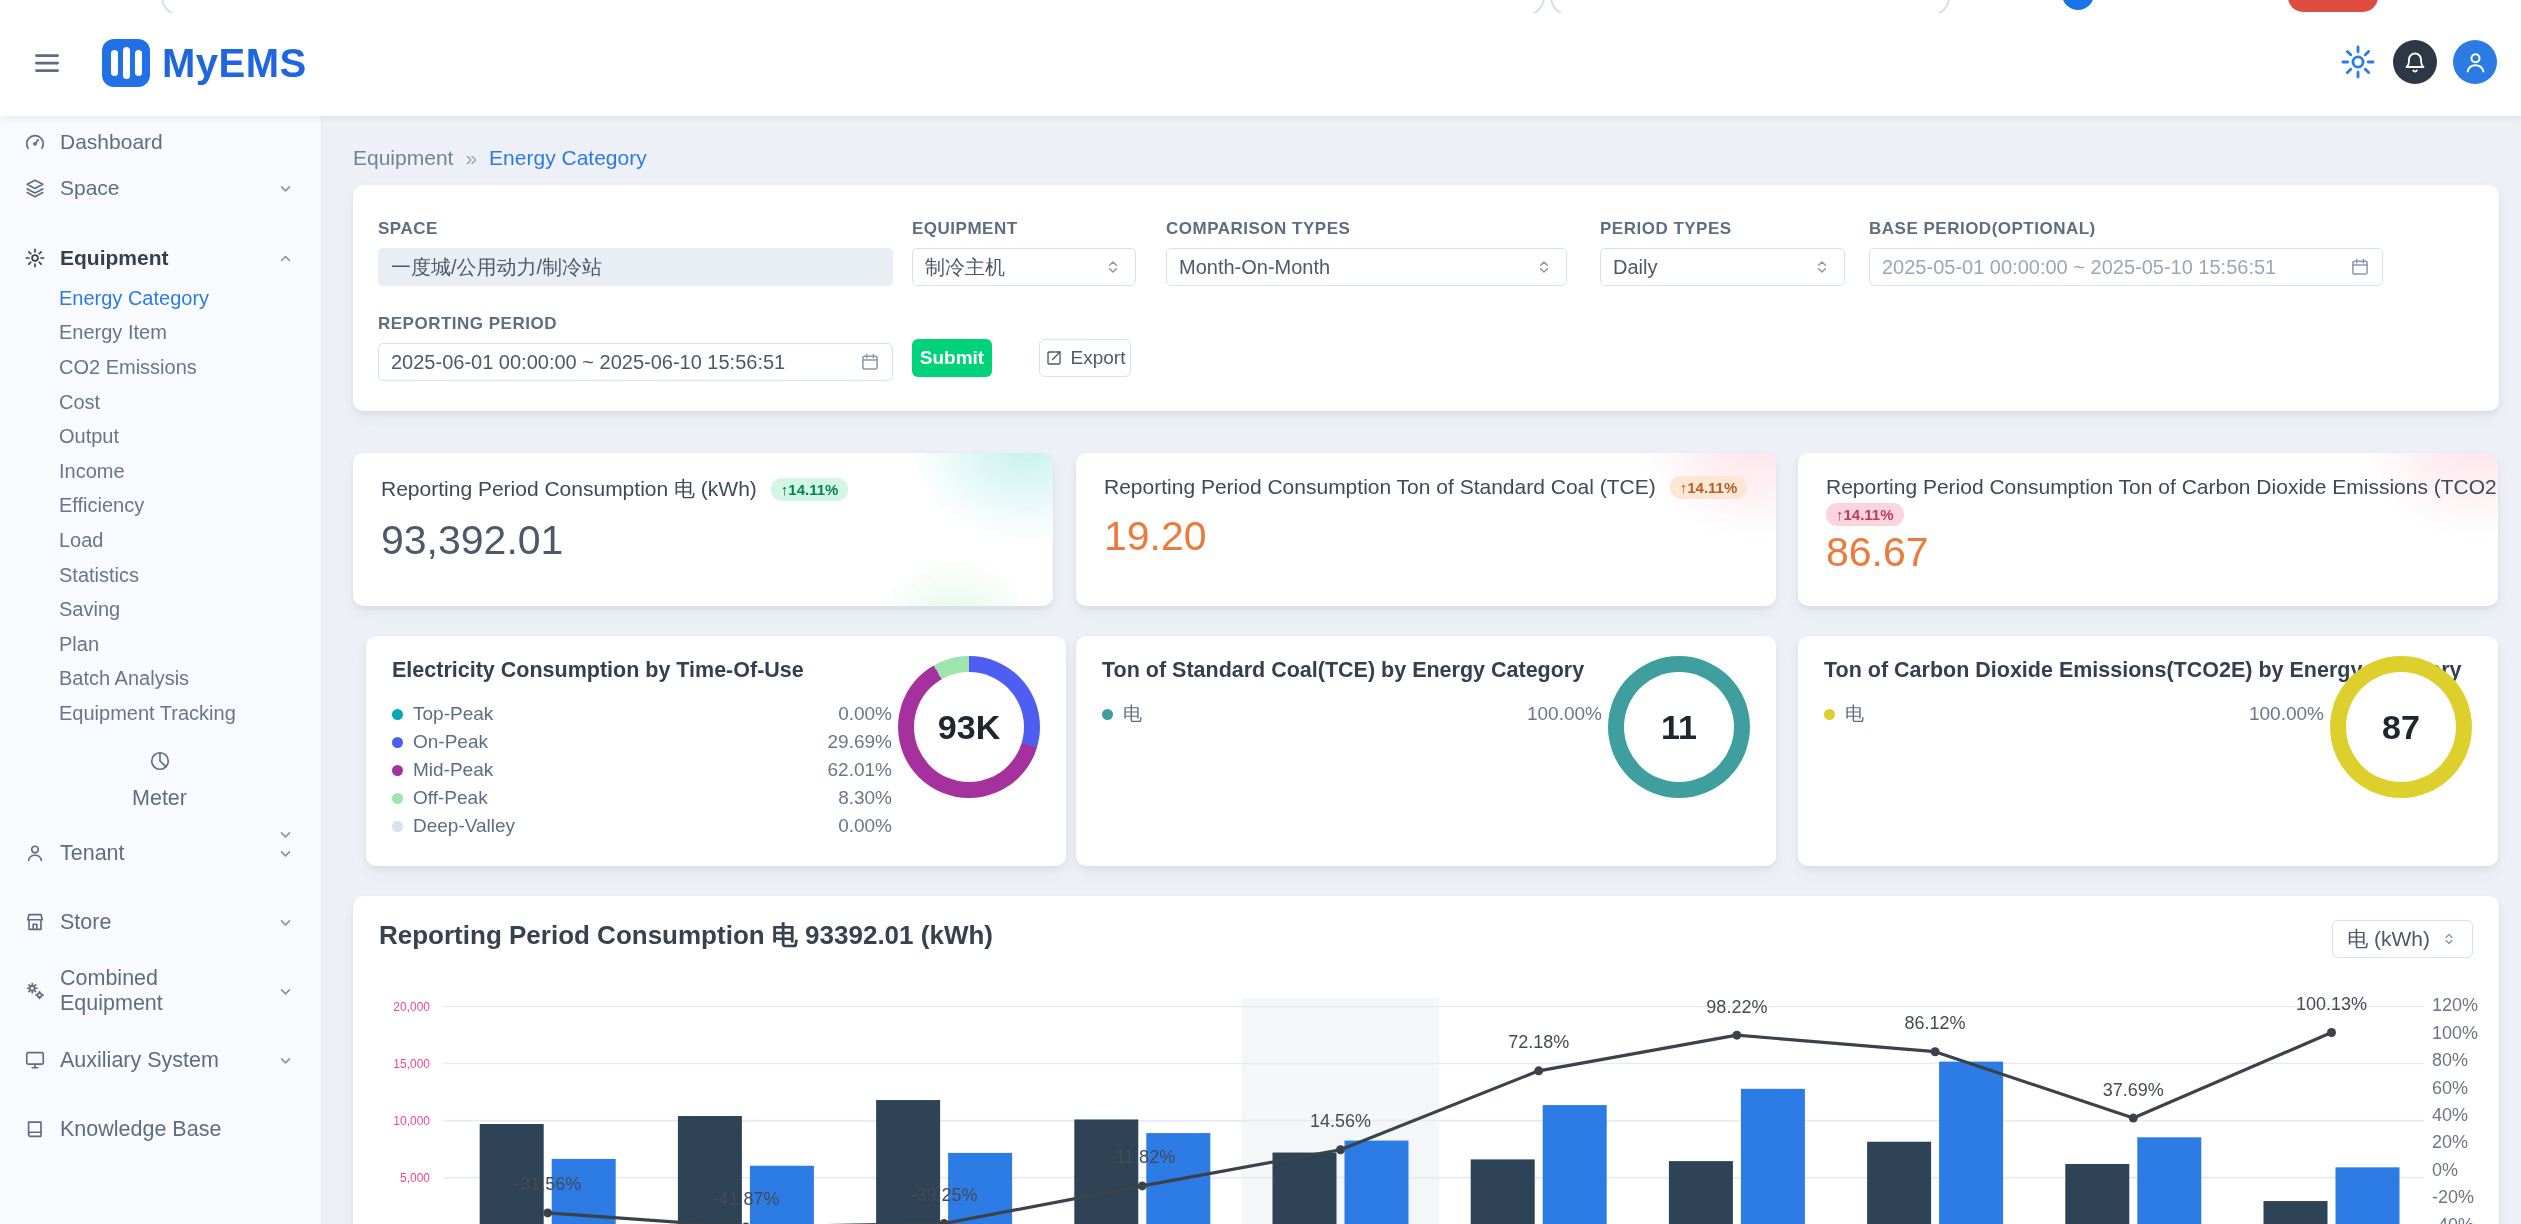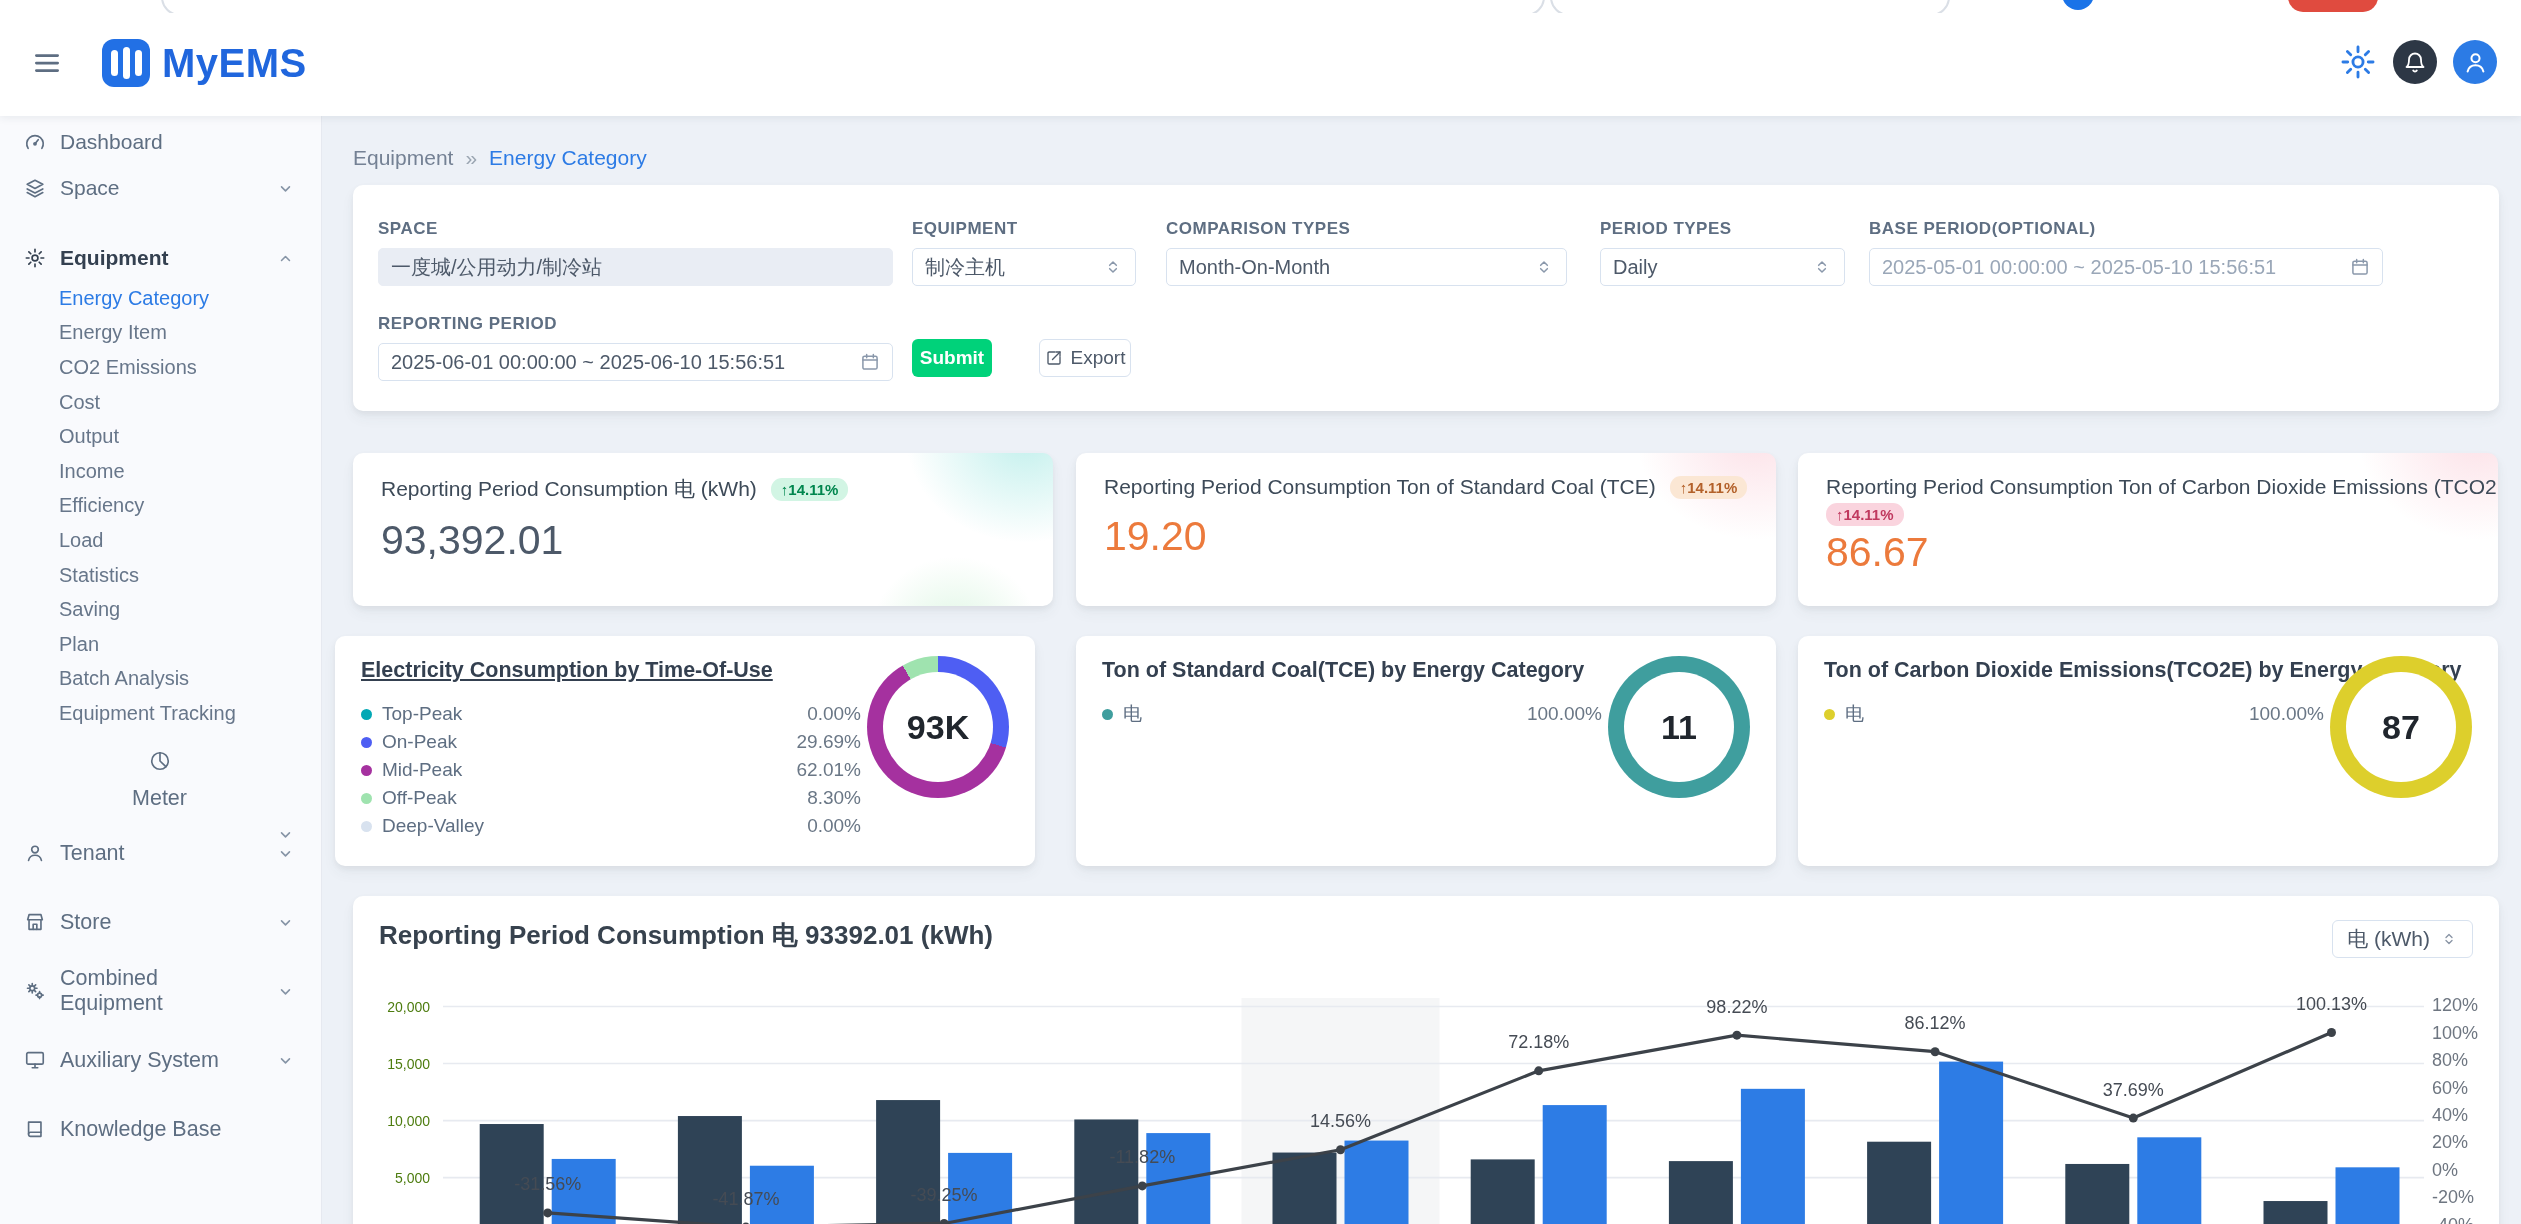--- a/index.html
+++ b/index.html
@@ -82,39 +82,39 @@
   .badge.green{background:#d2f5e4;color:#00864e;}
   .badge.orange{background:#fbe7d4;color:#b3612a;}
   .badge.red{background:#fad4de;color:#c0395f;}
   .stat-value{font-size:41px;font-weight:500;color:#4d5969;margin-top:14px;}
   .stat-value.orange{color:#ec7a3c;}
   .c3 .badge-row{margin-top:7px;}
   .c3 .stat-value{margin-top:5px;}
 
   
   .donut-card{top:520px;width:700px;height:230px;padding:22px 26px;box-sizing:border-box;}
-  .donut-card.c1{left:13px;text-decoration:underline;} .donut-card.c2{left:754px;} .donut-card.c3{left:1476px;}
+  .donut-card.c1{left:44px;} .donut-card.c2{left:754px;} .donut-card.c3{left:1476px;}
   .donut-title{font-size:21.5px;font-weight:700;color:#344050;}
   .legend{position:absolute;left:26px;top:64px;width:500px;}
   .legend-row{height:28px;display:flex;align-items:center;gap:10px;font-size:19px;cursor:pointer;}
   .legend-row .dot{width:11px;height:11px;border-radius:50%;flex:none;}
   .legend-row .l-lab{color:#5e6e82;}
   .legend-row .l-val{margin-left:auto;color:#6a7786;}
   .donut{position:absolute;right:26px;top:20px;width:142px;height:142px;border-radius:50%;}
   .donut .hole{position:absolute;inset:16px;background:#fff;border-radius:50%;display:flex;align-items:center;justify-content:center;
                font-size:34px;font-weight:700;color:#20262d;}
 
   
   .chart-card{left:31px;top:780px;width:2146px;height:600px;}
   .chart-title{position:absolute;left:26px;top:22px;font-size:26px;font-weight:700;color:#37424e;}
   .unit-select{position:absolute;right:26px;top:24px;height:38px;border:1px solid #d8e2ef;border-radius:6px;background:#fff;
                display:flex;align-items:center;gap:10px;padding:0 14px;font-size:21px;color:#4d5969;cursor:pointer;box-sizing:border-box;}
   .unit-select .icon{color:#8a95a5;} .unit-select .icon svg{width:18px;height:18px;}
   #left-ticks{position:absolute;left:0;top:0;width:77px;}
-  #left-ticks .tick{position:absolute;right:0;transform:translateY(-50%);font-size:14px;color:#4d7c0f;}
+  #left-ticks .tick{position:absolute;right:0;transform:translateY(-50%);font-size:12px;color:#ec4899;}
   #right-ticks{position:absolute;left:2079px;top:0;width:70px;}
   #right-ticks .tick{position:absolute;left:0;transform:translateY(-50%);font-size:18px;color:#6e7681;}
   #plot{position:absolute;left:90px;top:94px;}
 
   .icon svg{display:block;fill:none;stroke:currentColor;stroke-width:1.8;stroke-linecap:round;stroke-linejoin:round;}
 </style>
 </head>
 <body>
 
 <div class="app">

